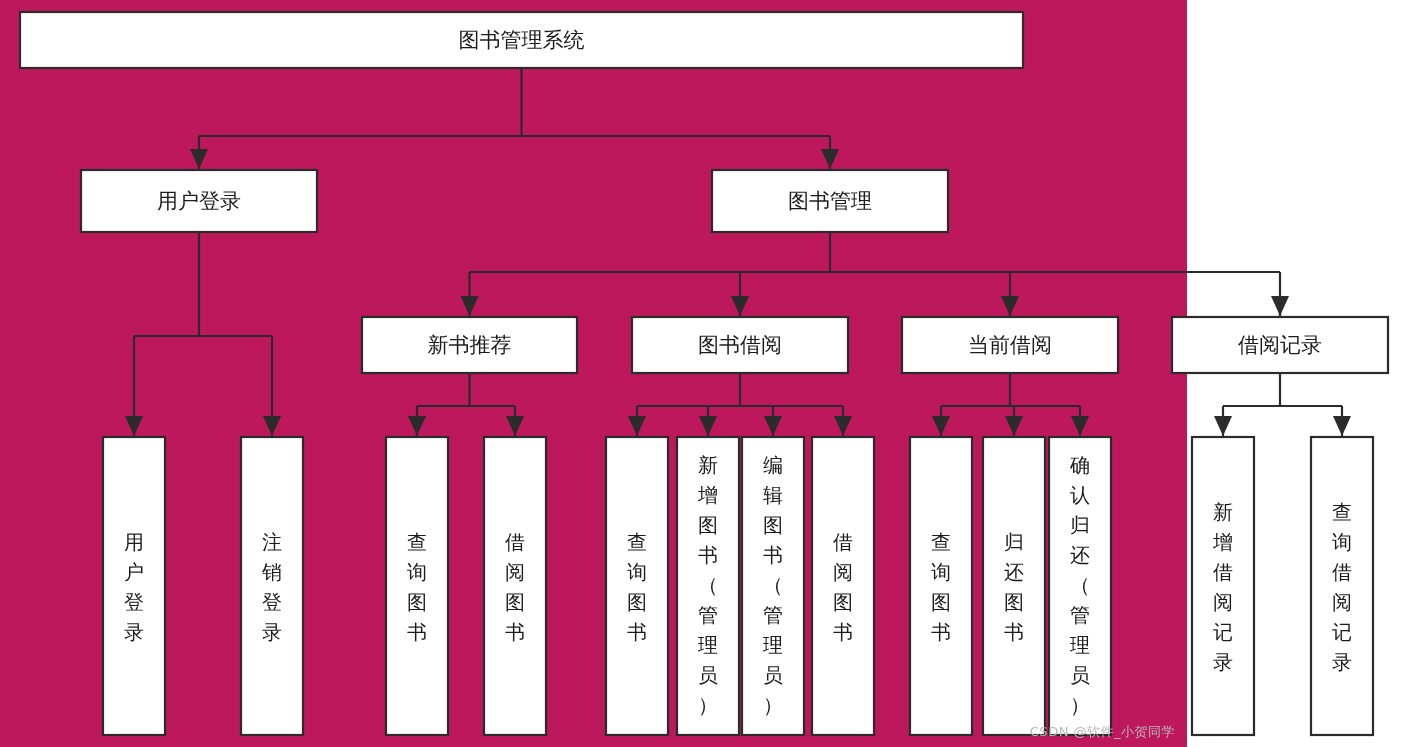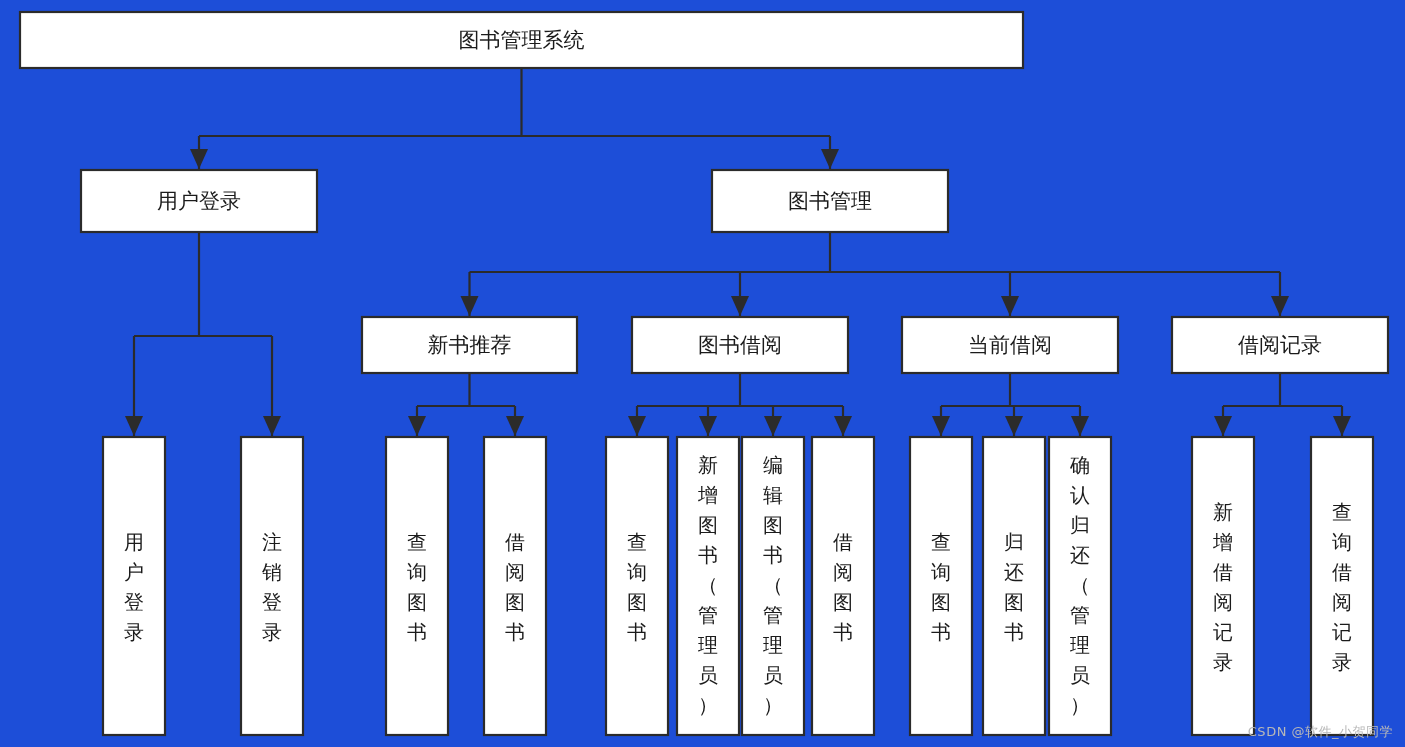--- a/index.html
+++ b/index.html
@@ -8,23 +8,23 @@
     background: #ffffff;
   }
   body {
     width: 1405px;
     height: 747px;
     font-family: "DejaVu Sans", "Liberation Sans", sans-serif;
     overflow: hidden;
   }
   #diagram-root {
     position: relative;
-    width: 1405px;
+    width: 1187px;
     height: 747px;
-    background: #1d4ed8;
+    background: #be185d;
   }
   svg#flow {
     position: absolute;
     left: 0;
     top: 0;
     width: 1405px;
     height: 747px;
     display: block;
   }
   .node-rect {

